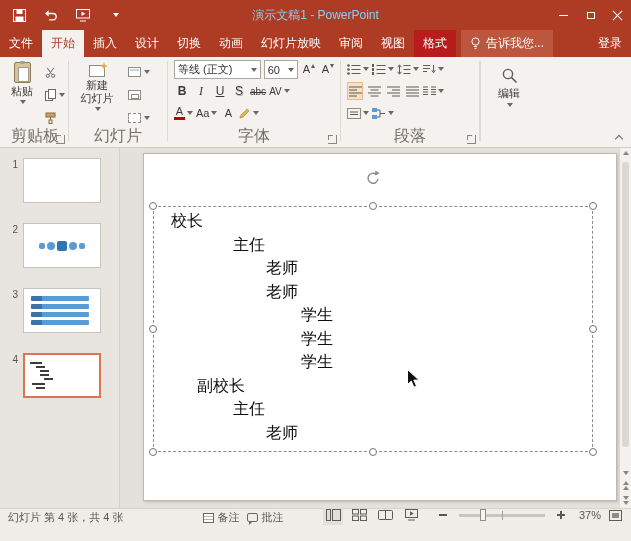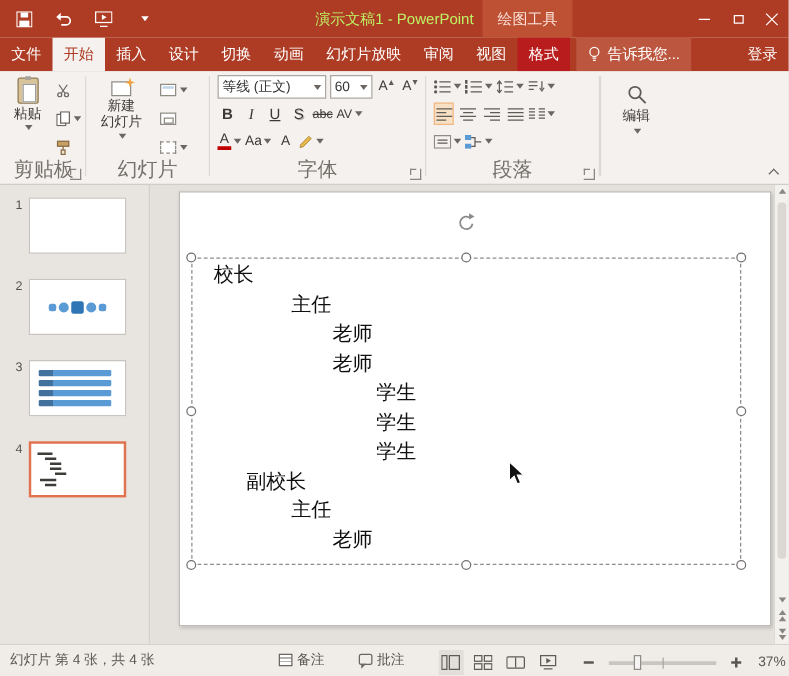--- a/index.html
+++ b/index.html
@@ -5,21 +5,21 @@
   *{margin:0;padding:0;box-sizing:border-box}
   html,body{width:631px;height:541px}
   body{font-family:"Liberation Sans","DejaVu Sans",sans-serif;background:#E6E3DF;overflow:hidden}
   svg{display:block}
   .app{position:relative;width:631px;height:541px;display:flex;flex-direction:column;overflow:hidden}
 
   
   .titlebar{height:30px;background:#AE3B24;position:relative;display:flex;align-items:center;flex:none}
   .qat{display:flex;align-items:center;gap:14px;padding-left:10px}
   .qat-btn{display:flex;align-items:center;justify-content:center;width:18px;height:20px}
-  .title{position:absolute;left:50%;transform:translateX(-50%);color:#bef264;font-size:12px;white-space:nowrap}
+  .title{position:absolute;left:50%;transform:translateX(-50%);color:#7dd3fc;font-size:12px;white-space:nowrap}
   .ctx-title{position:absolute;left:386px;top:0;height:30px;line-height:30px;padding:0 12px;background:#BE5033;color:#FBE2D9;font-size:12px;white-space:nowrap}
   .winctl{position:absolute;right:0;top:0;height:30px;display:flex}
   .wbtn{width:27px;height:30px;display:flex;align-items:center;justify-content:center}
   .ic-min{width:9px;height:1px;background:#fff}
   .ic-max{width:8px;height:7px;border:1px solid #fff}
   .ic-close{width:11px;height:11px;position:relative}
   .ic-close::before,.ic-close::after{content:"";position:absolute;left:-1px;top:5px;width:13px;height:1px;background:#fff}
   .ic-close::before{transform:rotate(45deg)}
   .ic-close::after{transform:rotate(-45deg)}
   .dd{display:inline-block;width:0;height:0;border-left:3px solid transparent;border-right:3px solid transparent;border-top:4px solid #6B6661;margin-left:2px;vertical-align:middle}
@@ -105,21 +105,21 @@
   
   .vscroll{width:12px;background:#F3F1EE;border-left:1px solid #DDD9D4;position:relative;flex:none}
   .chev{width:0;height:0;border-left:3px solid transparent;border-right:3px solid transparent;border-bottom:4px solid #8A857F}
   .chev.down{border-bottom:none;border-top:4px solid #8A857F}
   .sarrow{position:absolute;left:0;right:0;top:3px;display:flex;justify-content:center}
   .sthumb{position:absolute;left:2px;top:14px;width:7px;height:285px;background:#DBD7D2;border-radius:3px}
   .snav{position:absolute;bottom:3px;left:0;right:0;display:flex;flex-direction:column;align-items:center;gap:6px}
   .dblchev{display:flex;flex-direction:column;gap:1px;align-items:center}
 
   
-  .statusbar{height:26px;background:#F0EDE9;border-top:1px solid #D6D2CD;display:flex;align-items:flex-start;font-size:11px;color:#5A5651;padding:4px 8px;gap:27px;flex:none;white-space:nowrap}
+  .statusbar{height:26px;background:#F0EDE9;border-top:1px solid #D6D2CD;display:flex;align-items:flex-end;font-size:11px;color:#5A5651;padding:16px 8px;gap:7px;flex:none;white-space:nowrap}
   .sb-item{display:flex;align-items:center;gap:4px}
   .ic-notes{display:inline-block;width:11px;height:10px;border:1px solid #6A6661;background:linear-gradient(#fff 0 2px,#B5B1AC 2px 3px,#fff 3px 5px,#B5B1AC 5px 6px,#fff 6px)}
   .ic-comment{display:inline-block;width:11px;height:9px;border:1px solid #6A6661;border-radius:2px;position:relative}
   .ic-comment::after{content:"";position:absolute;left:1px;bottom:-4px;width:0;height:0;border-top:4px solid #6A6661;border-right:4px solid transparent}
   .sb-right{margin-left:auto;display:flex;align-items:center;gap:6px}
   .vbtn{width:20px;height:20px;display:flex;align-items:center;justify-content:center}
   .vbtn.active{background:#E2DEDA}
   .zbtn{width:16px;height:16px;display:flex;align-items:center;justify-content:center;position:relative}
   .ic-minus{width:8px;height:2px;background:#5A5651}
   .ic-plus{width:8px;height:8px;position:relative}
@@ -155,21 +155,20 @@
             <rect x="0.5" y="0.5" width="13" height="8.5" fill="none" stroke="#fff"></rect>
             <path d="M5.5 2.5v4.5l3.8-2.2z" fill="#fff"></path>
             <path d="M4 12h6" stroke="#fff"></path>
           </svg>
       </span>
       <span class="qat-btn">
           <span class="dd w"></span>
         </span>
     </div>
     <div class="title">演示文稿1 - PowerPoint</div>
-    <div class="ctx-title">绘图工具</div>
     <div class="winctl">
       <span class="wbtn">
           <span class="ic-min"></span>
         </span>
       <span class="wbtn">
           <span class="ic-max"></span>
         </span>
       <span class="wbtn">
           <span class="ic-close"></span>
         </span>

